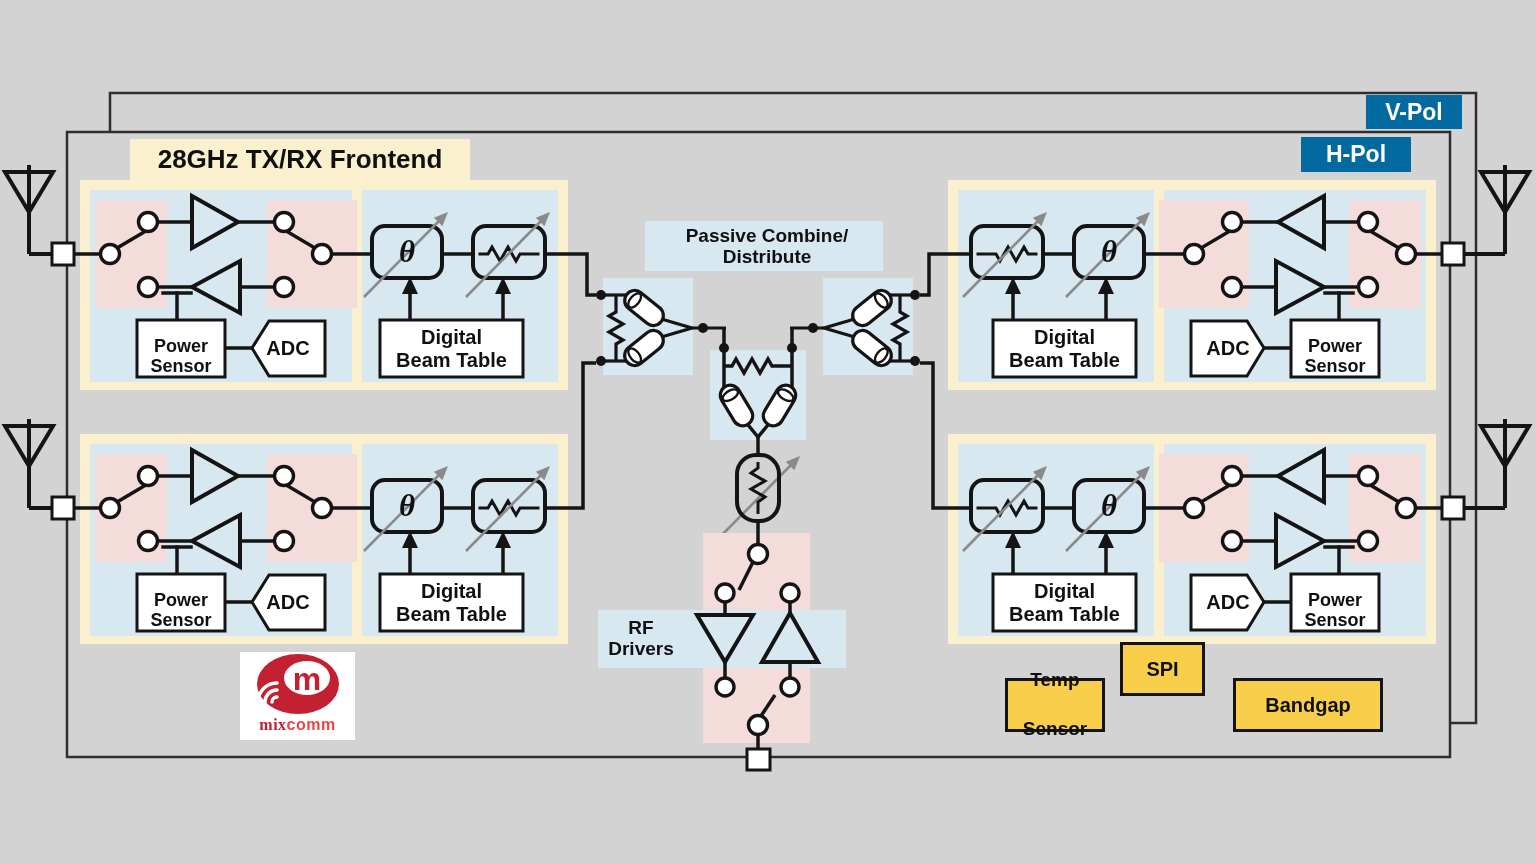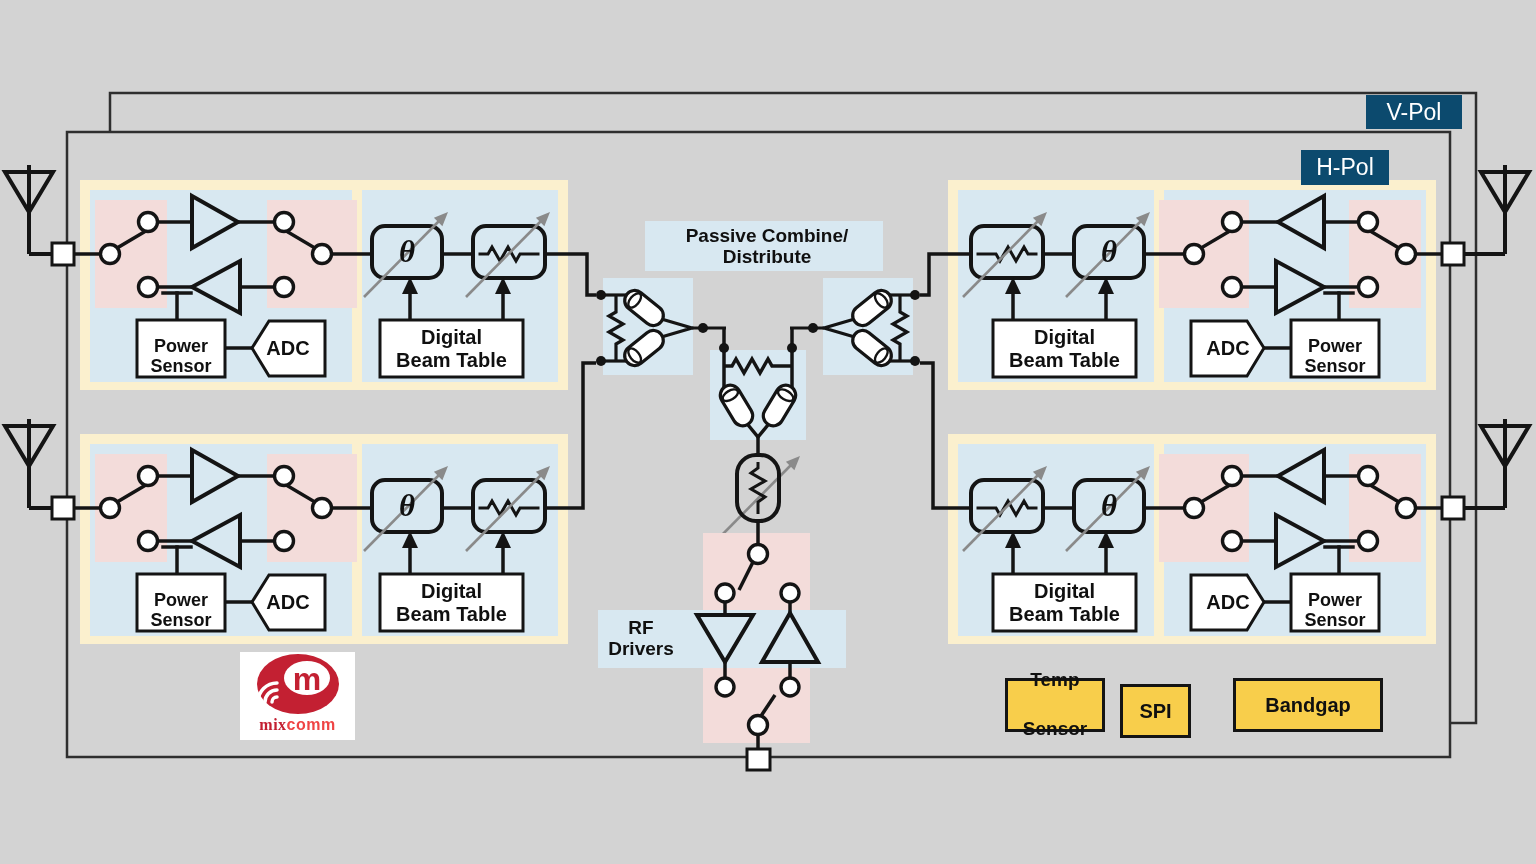--- a/index.html
+++ b/index.html
@@ -2,35 +2,35 @@
 <html><head>
 <meta charset="utf-8">
 <style>
   html,body{margin:0;padding:0;background:#d3d3d3;}
   #stage{position:relative;width:1536px;height:864px;background:#d3d3d3;overflow:hidden;
          font-family:"Liberation Sans",sans-serif;color:#141414;}
   #gfx{position:absolute;left:0;top:0;}
   .lbl{position:absolute;font-weight:bold;color:#101010;text-align:center;
        display:flex;flex-direction:column;justify-content:center;align-items:center;line-height:1.12;}
   .title{left:130px;top:139px;width:340px;height:42px;font-size:26px;background:#fbf0ce;}
-  .tab{position:absolute;background:#0c4a6e;color:#ffffff;font-weight:normal;font-size:23px;
+  .tab{position:absolute;background:#0369a1;color:#ffffff;font-weight:bold;font-size:23px;
        display:flex;align-items:center;justify-content:center;}
   .tab.v{left:1366px;top:95px;width:96px;height:34px;}
-  .tab.h{left:1301px;top:150px;width:88px;height:35px;}
+  .tab.h{left:1301px;top:137px;width:110px;height:35px;}
   .passive{left:645px;top:221px;width:232px;height:50px;font-size:19px;background:#d8e8f1;padding-left:6px;}
   .rfdrv{left:581px;top:613px;width:120px;height:50px;font-size:19px;}
   .ps{width:88px;height:55px;font-size:18px;justify-content:flex-end;}
   .adc{width:72px;height:53px;font-size:20px;}
   .dbt{width:143px;height:55px;font-size:20px;}
   .th{width:70px;height:52px;font-size:31px;font-family:"Liberation Serif",serif;font-style:italic;font-weight:bold;}
   .btn{position:absolute;background:#f8ce4b;border:3px solid #141414;box-sizing:border-box;
        display:flex;flex-direction:column;align-items:center;justify-content:center;
        font-weight:bold;font-size:20px;line-height:1.1;color:#101010;}
   .btn.temp{left:1005px;top:678px;width:100px;height:54px;font-size:19px;gap:28px;}
-  .btn.spi{left:1120px;top:684px;width:71px;height:54px;}
+  .btn.spi{left:1120px;top:642px;width:85px;height:54px;}
   .btn.bg{left:1233px;top:678px;width:150px;height:54px;}
   .logo{position:absolute;left:240px;top:652px;width:115px;height:88px;background:#ffffff;
         display:flex;flex-direction:column;align-items:center;justify-content:flex-start;}
   .logotext{font-size:16px;font-weight:bold;letter-spacing:0.5px;line-height:1;margin-top:1px;}
   .logotext .mix{color:#c32032;font-family:Liberation Serif, serif;}
   .logotext .comm{color:#ef4444;}
 </style>
 </head>
 <body>
 
@@ -193,20 +193,21 @@
     <path d="M29,254 H52"></path>
     <use href="#ant" transform="translate(29,426)"></use>
     <path d="M29,508 H52"></path>
     <use href="#ant" transform="translate(1505,172)"></use>
     <path d="M1464,254 H1505"></path>
     <use href="#ant" transform="translate(1505,426)"></use>
     <path d="M1464,508 H1505"></path>
   </g>
 </svg>
 
+<div class="lbl title">28GHz TX/RX Frontend</div>
 
 <div class="tab v">V-Pol</div>
 <div class="tab h">H-Pol</div>
 
 <div class="lbl passive">
   <span>Passive Combine/</span>
   <span>Distribute</span>
 </div>
 
 <div class="lbl rfdrv">

